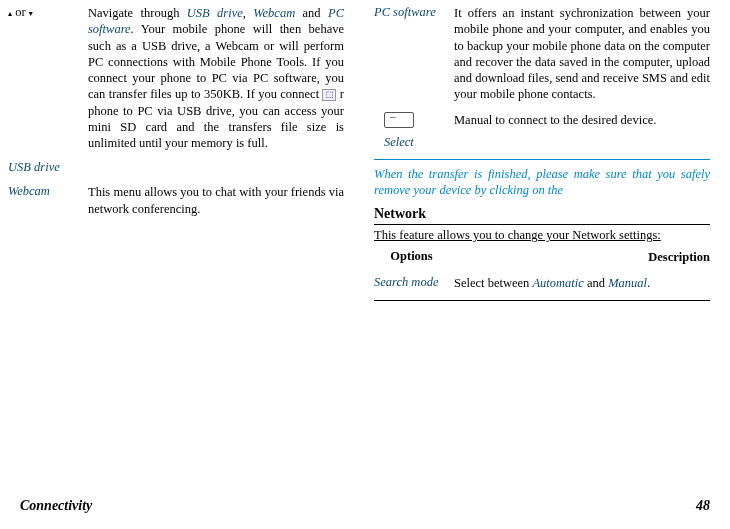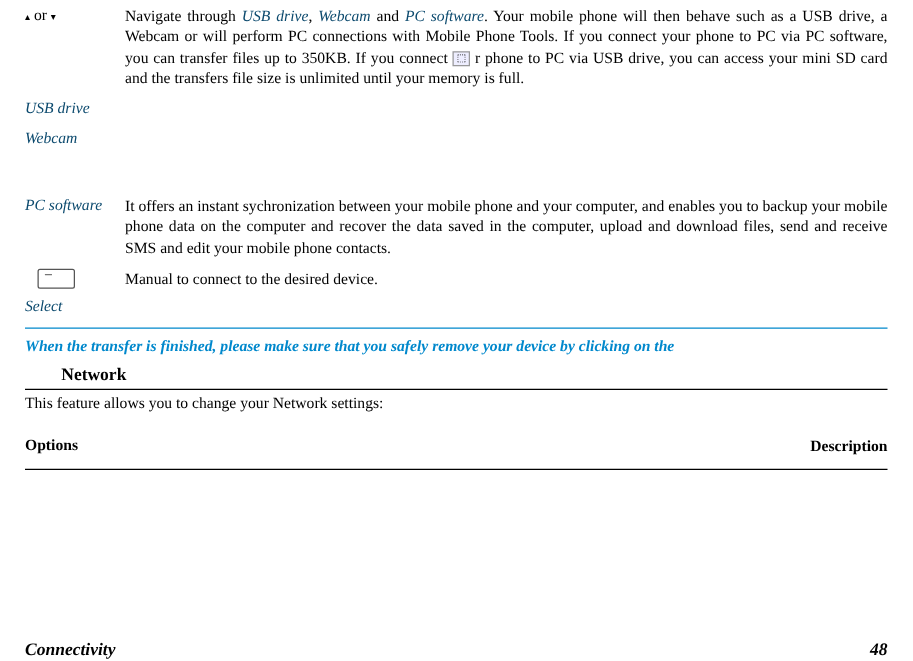--- a/index.html
+++ b/index.html
@@ -9,39 +9,38 @@
     width: 730px;
     height: 529px;
     font-family: "Times New Roman", Times, serif;
     font-size: 12.5px;
     background: #fff;
     position: relative;
     overflow: hidden;
   }
   .page {
     display: flex;
-    padding: 5px 20px 0 20px;
+    padding: 5px 20px 0 8px;
     gap: 30px;
-    flex-direction: column;
   }
   .col {
     flex: 1;
     min-width: 0;
   }
   .row {
     display: flex;
     margin-bottom: 9px;
   }
   .label {
     width: 80px;
     flex-shrink: 0;
     padding-right: 5px;
   }
   .blue-it { color: #0c4a6e; font-style: italic; }
-  .blue-bold-it { color: #0088cc; font-style: italic; font-weight: bold; }
+  .blue-bold-it { color: #0088cc; font-style: italic; font-weight: normal; }
   .desc { flex: 1; text-align: justify; line-height: 1.3; }
   .arrow { font-size: 8px; vertical-align: middle; }
   .icon-ph {
     display: inline-block;
     width: 14px;
     height: 12px;
     border: 1px solid #999;
     background: #eef;
     vertical-align: middle;
     font-size: 8px;
@@ -62,25 +61,25 @@
   .device-icon::after {
     content: "–";
     position: absolute;
     left: 5px;
     top: -3px;
     font-size: 11px;
   }
   .hr { border: none; border-top: 1.5px solid #0088cc; margin: 4px 0 6px 0; }
   .hr-black { border: none; border-top: 1px solid #000; margin: 2px 0 5px 0; }
   .hr-black-top { border: none; border-top: 1.5px solid #000; margin: 2px 0 2px 0; }
-  .net-title { font-family: "Comic Sans MS", cursive; font-weight: bold; font-size: 14px; margin-top: 8px; margin-left: 29px; }
-  .opts-header { font-weight: bold; }
+  .net-title { font-family: "Comic Sans MS", cursive; font-weight: bold; font-size: 14px; margin-top: 8px; }
+  .opts-header { font-weight: bold; text-align: center; }
   .footer {
     position: absolute;
-    bottom: 0;
+    bottom: 15px;
     left: 20px;
     right: 20px;
     display: flex;
     justify-content: space-between;
     font-family: "Comic Sans MS", cursive;
     font-style: italic;
     font-size: 14px;
     font-weight: bold;
     text-align: right;
   }
@@ -96,45 +95,52 @@
       </div>
       <div class="desc">
         <span>Navigate through </span><span class="blue-it">USB drive</span><span>, </span><span class="blue-it">Webcam</span><span> and </span><span class="blue-it">PC software</span><span>. Your mobile phone will then behave such as a USB drive, a Webcam or will perform PC connections with Mobile Phone Tools. If you connect your phone to PC via PC software, you can transfer files up to 350KB. If you connect </span><span class="icon-ph">⬚</span><span> r phone to PC via USB drive, you can access your mini SD card and the transfers file size is unlimited until your memory is full.</span>
       </div>
     </div>
     <div class="row">
       <div class="label blue-it">USB drive</div>
     </div>
     <div class="row">
       <div class="label blue-it">Webcam</div>
+      <div class="desc">This menu allows you to chat with your friends via network conferencing.</div>
     </div>
   </div>
 
   <div class="col">
     <div class="row">
       <div class="label blue-it">PC software</div>
       <div class="desc">It offers an instant sychronization between your mobile phone and your computer, and enables you to backup your mobile phone data on the computer and recover the data saved in the computer, upload and download files, send and receive SMS and edit your mobile phone contacts.</div>
     </div>
     <div class="row">
       <div class="label">
         <span class="device-icon"></span><br>
-        <span class="blue-it" style="">Select</span>
+        <span class="blue-it" style="margin-left:10px">Select</span>
       </div>
       <div class="desc">Manual to connect to the desired device.</div>
     </div>
     <hr class="hr">
     <div class="blue-bold-it" style="text-align:justify; line-height:1.3;">When the transfer is finished, please make sure that you safely remove your device by clicking on the</div>
 
     <div class="net-title">Network</div>
     <hr class="hr-black-top">
-    <div class="desc" style="text-align:justify; margin-bottom:19px;">This feature allows you to change your Network settings:</div>
+    <div class="desc" style="text-align:justify; margin-bottom:6px;text-decoration:underline;">This feature allows you to change your Network settings:</div>
 
     <div class="row">
       <div class="label opts-header">Options</div>
       <div class="desc opts-header" style="text-align:right">Description</div>
+    </div>
+    <div class="row">
+      <div class="label blue-it">Search mode</div>
+      <div class="desc">
+        <span>Select between </span><span class="blue-it">Automatic</span><span> and </span><span class="blue-it">Manual</span><span>.</span>
+      </div>
     </div>
     <hr class="hr-black">
   </div>
 </div>
 
 <div class="footer">
   <span>Connectivity</span>
   <span>48</span>
 </div>
 

